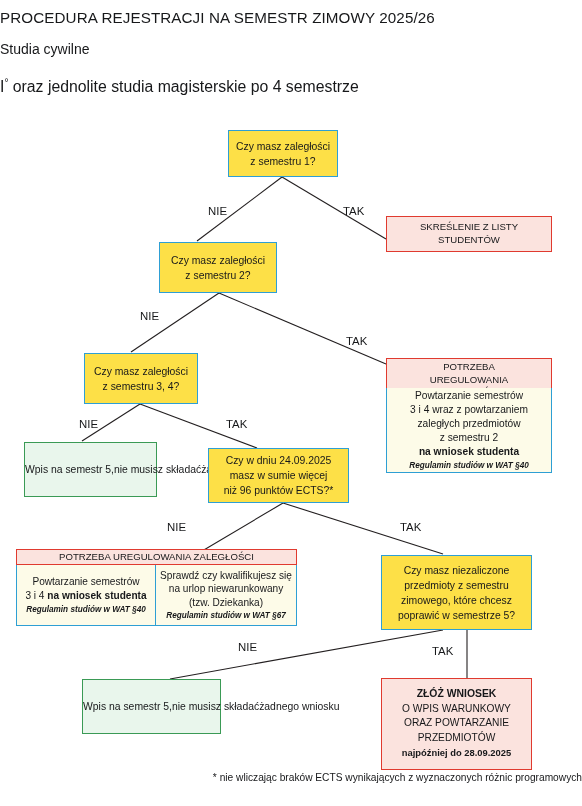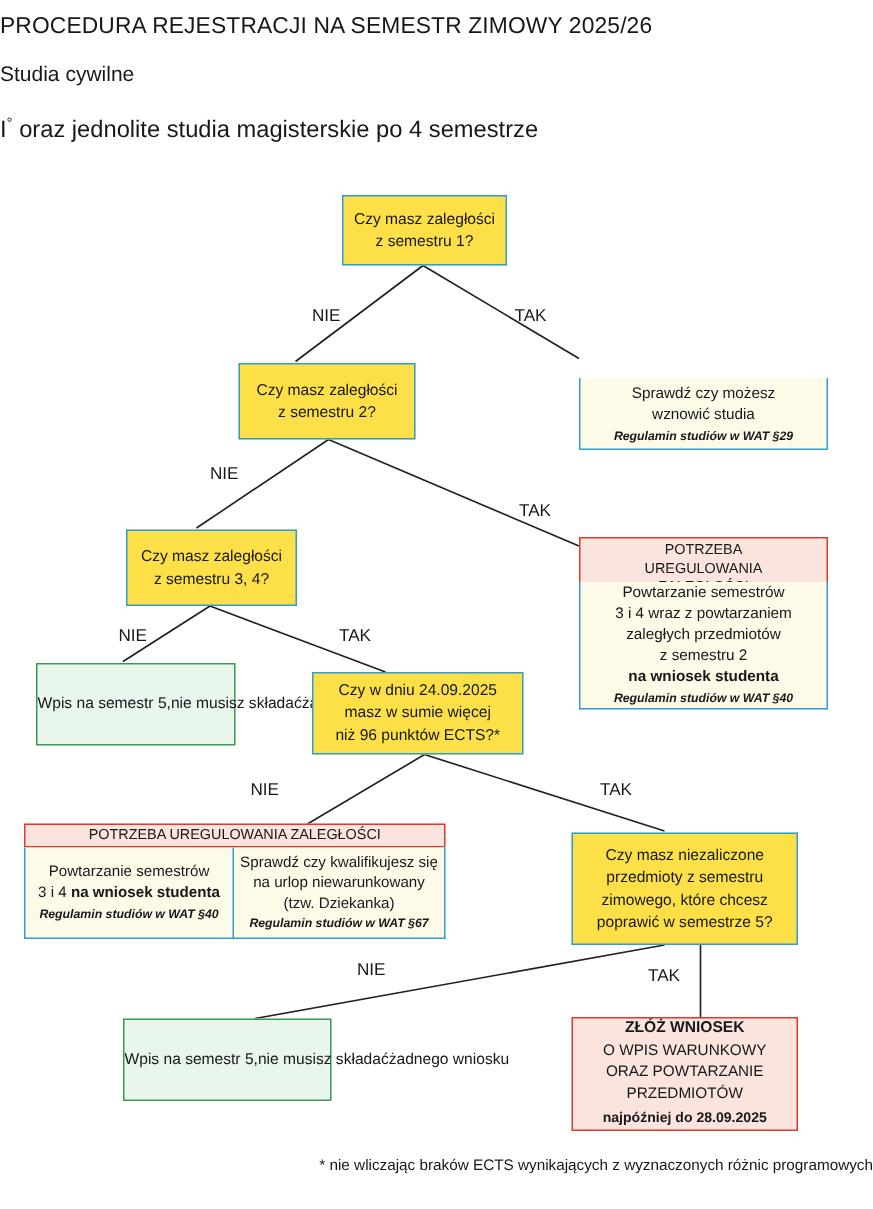--- a/index.html
+++ b/index.html
@@ -194,24 +194,23 @@
   </svg>
 
   <div class="node decision" style="left:228px; top:130px; width:110px; height:47px;">
     <span class="ln">Czy masz zaległości</span>
     <span class="ln">z semestru 1?</span>
   </div>
 
   <div class="elabel" style="left:208px; top:205px;">NIE</div>
   <div class="elabel" style="left:343px; top:205px;">TAK</div>
 
-  <div class="node cream" style="left:386px; top:252px; width:166px; height:48px;">
-    <span class="ln">Sprawdź czy możesz</span>
-    <span class="ln">wznowić studia</span>
-    <span class="ref">Regulamin studiów w WAT §29</span>
+  <div class="node redbar" style="left:386px; top:216px; width:166px; height:36px;">
+    <span class="ln">SKREŚLENIE Z LISTY</span>
+    <span class="ln">STUDENTÓW</span>
   </div>
 
   <div class="node decision" style="left:159px; top:242px; width:118px; height:51px;">
     <span class="ln">Czy masz zaległości</span>
     <span class="ln">z semestru 2?</span>
   </div>
 
   <div class="elabel" style="left:140px; top:310px;">NIE</div>
   <div class="elabel" style="left:346px; top:335px;">TAK</div>
 
@@ -278,21 +277,21 @@
 
   <div class="elabel" style="left:238px; top:641px;">NIE</div>
   <div class="elabel" style="left:432px; top:645px;">TAK</div>
 
   <div class="node green" style="left:82px; top:679px; width:139px; height:55px;">
     <span class="ln">Wpis na semestr 5,</span>
     <span class="ln">nie musisz składać</span>
     <span class="ln">żadnego wniosku</span>
   </div>
 
-  <div class="node redbox" style="left:381px; top:678px; width:151px; height:76px;">
+  <div class="node redbox" style="left:381px; top:678px; width:151px; height:92px;">
     <span class="ln hd">ZŁÓŻ WNIOSEK</span>
     <span class="ln">O WPIS WARUNKOWY</span>
     <span class="ln">ORAZ POWTARZANIE</span>
     <span class="ln">PRZEDMIOTÓW</span>
     <span class="ln dl">najpóźniej do 28.09.2025</span>
   </div>
 
   <div class="footnote" style="top:772px;">* nie wliczając braków ECTS wynikających z wyznaczonych różnic programowych</div>
 
 </div>

